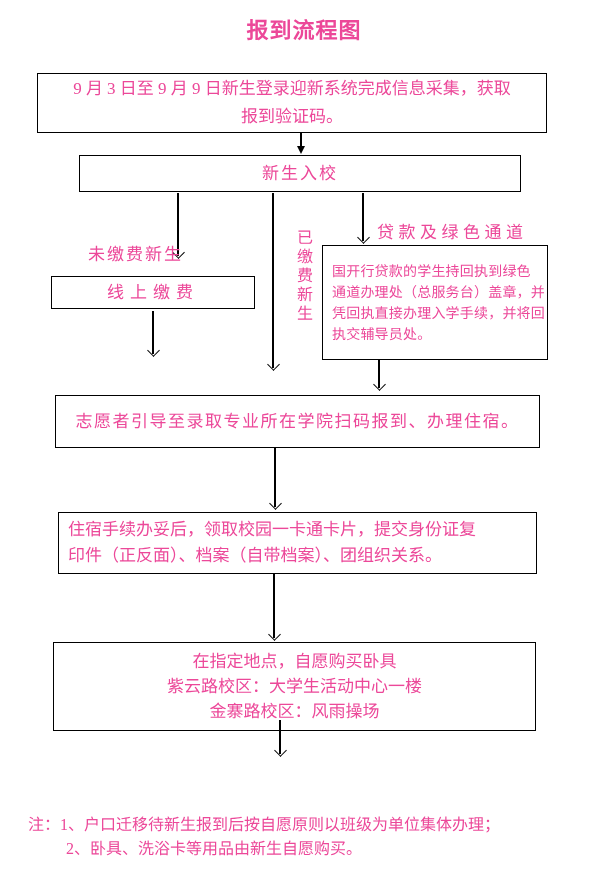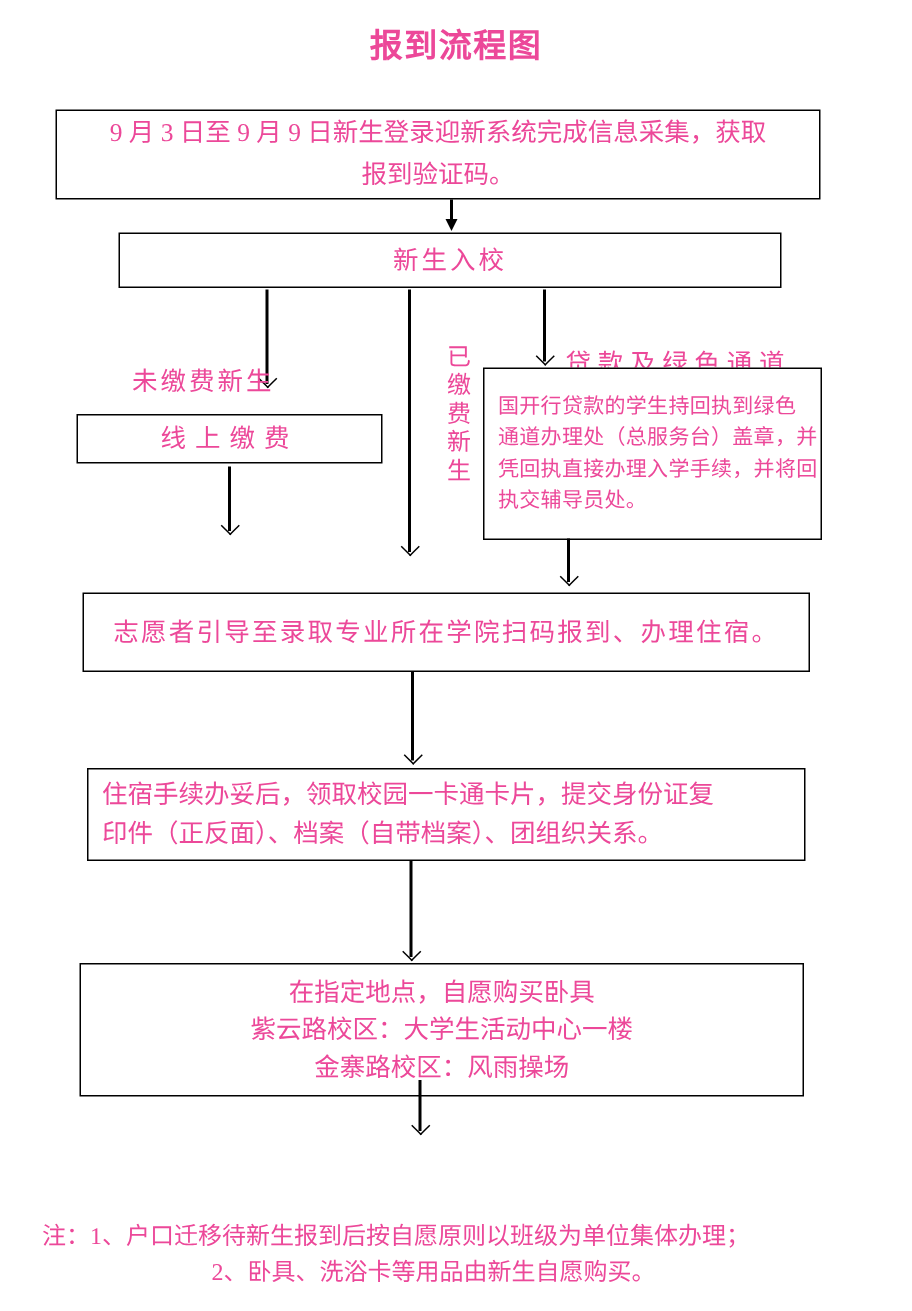--- a/index.html
+++ b/index.html
@@ -44,23 +44,23 @@
     width:8px; height:8px;
     border-left:1.6px solid #000; border-bottom:1.6px solid #000;
     transform:rotate(-45deg);
   }
   .arrow .fhead {
     position:absolute; display:block; left:2px; bottom:0;
     width:0; height:0;
     border-left:4px solid transparent; border-right:4px solid transparent;
     border-top:8px solid #000;
   }
-  .notes { position:absolute; left:28px; top:813px; font-size:16px; line-height:24px;text-align:center; }
+  .notes { position:absolute; left:28px; top:813px; font-size:16px; line-height:24px; }
   .note-row { white-space:nowrap; }
-  .note-row.indent { margin-left:50px; }
+  .note-row.indent { margin-left:38px; }
 </style>
 </head>
 <body>
 
 <div class="page">
 
   <div class="title">报到流程图</div>
 
   <div class="box center" style="left:37px; top:73px; width:510px; height:60px; line-height:28px;">
     <div class="bline">9 月 3 日至 9 月 9 日新生登录迎新系统完成信息采集，获取</div>
@@ -84,21 +84,21 @@
     <span class="shaft"></span>
     <span class="vhead"></span>
   </div>
   <div class="arrow" style="left:357px; top:193px; height:50px;">
     <span class="shaft"></span>
     <span class="vhead"></span>
   </div>
 
   <div class="flabel ls2" style="left:88px; top:226px;margin-top:14px;">未缴费新生</div>
   <div class="vlabel" style="left:291px; top:229px; height:95px;">已缴费新生</div>
-  <div class="flabel" style="left:377px; top:228px; letter-spacing:4.5px;">贷款及绿色通道</div>
+  <div class="flabel" style="left:377px; top:218px; letter-spacing:4.5px;">贷款及绿色通道</div>
 
   <div class="box center" style="left:51px; top:276px; width:204px; height:33px;">
     <div class="bline ls6">线上缴费</div>
   </div>
   <div class="arrow" style="left:147px; top:311px; height:45px;">
     <span class="shaft"></span>
     <span class="vhead"></span>
   </div>
 
   <div class="box leftal loanbox" style="left:322px; top:245px; width:226px; height:115px;">

